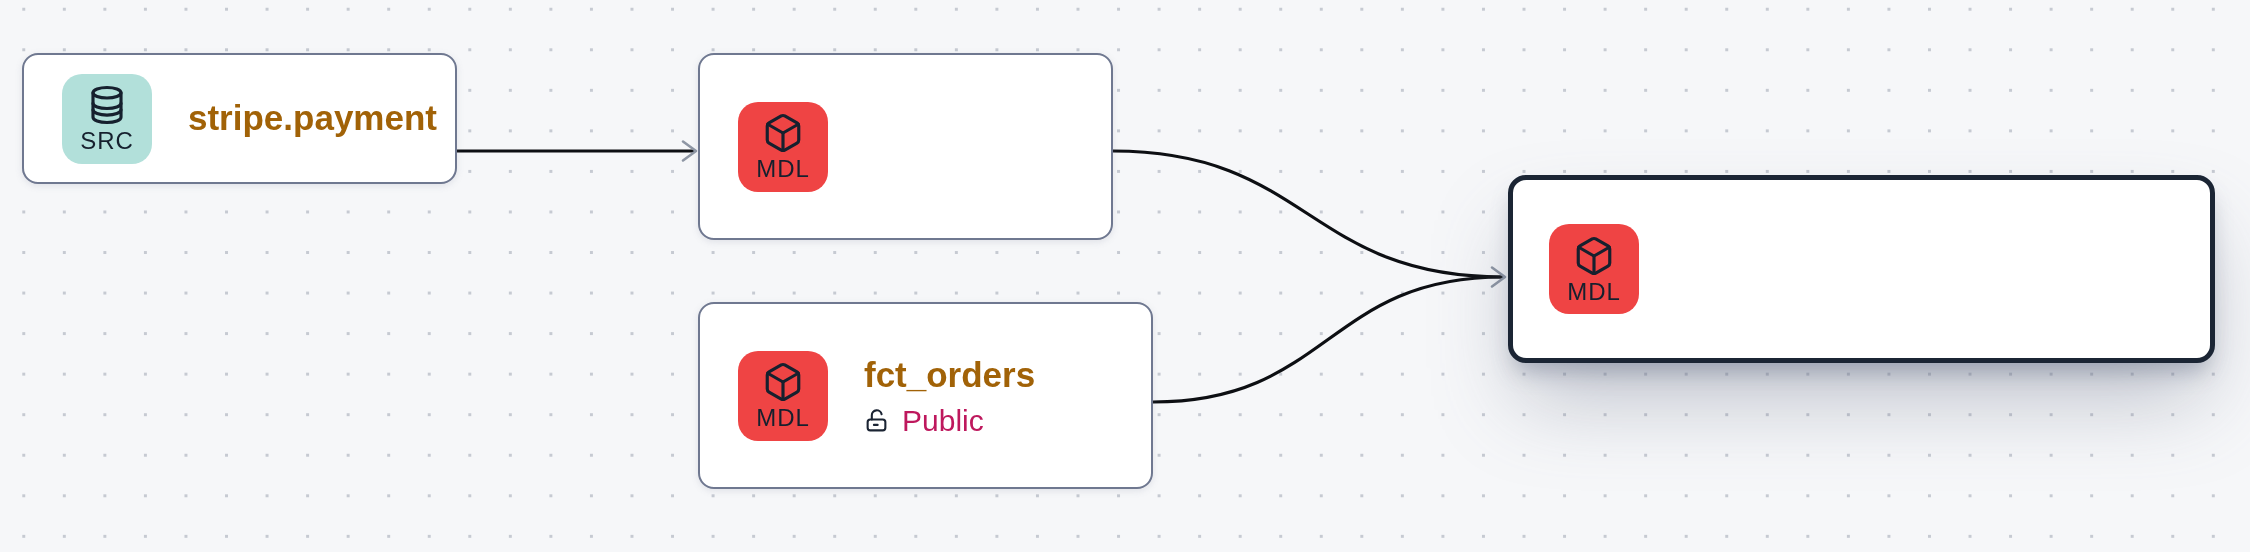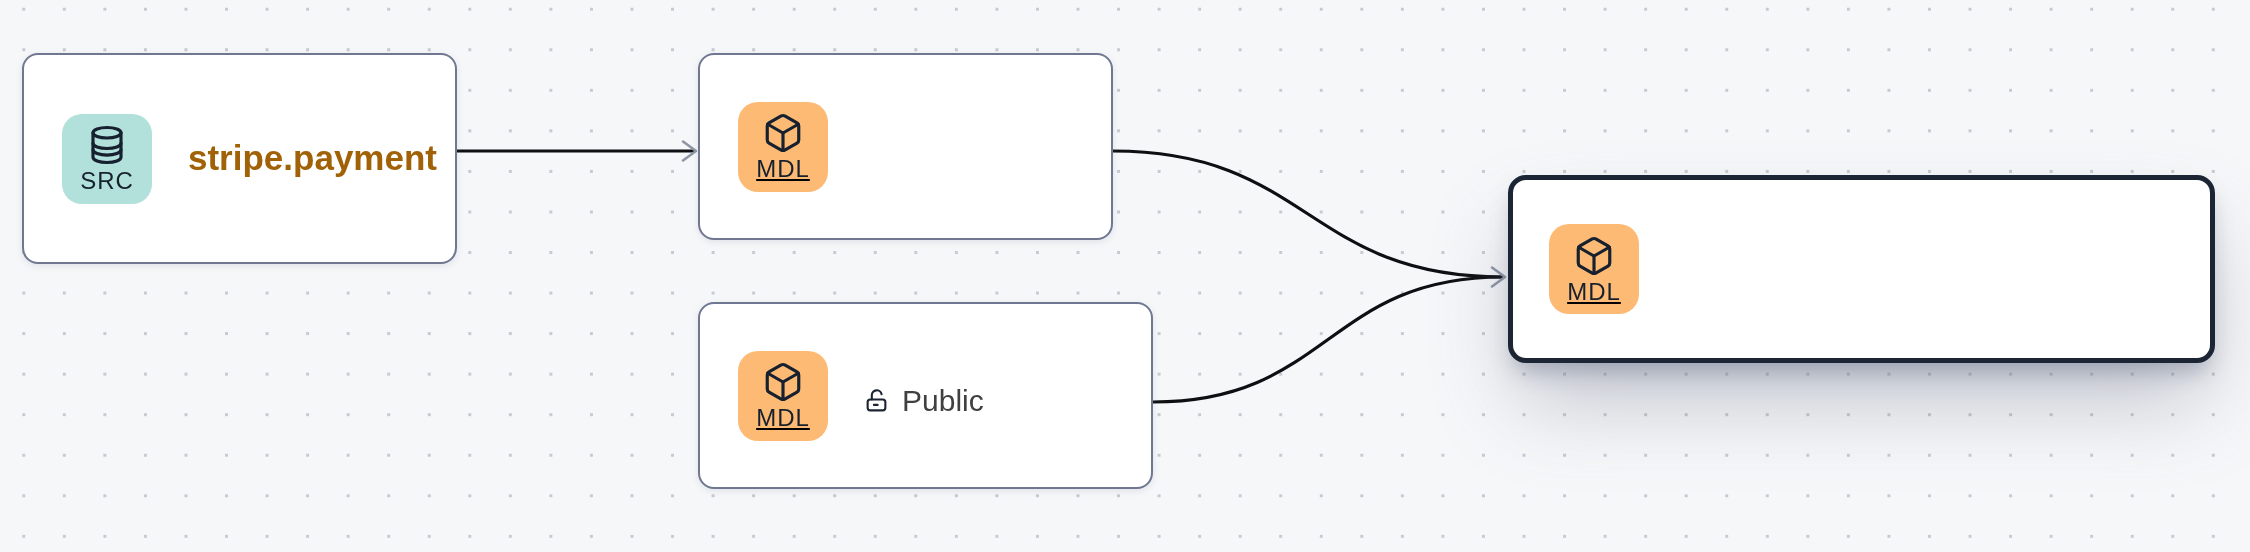--- a/index.html
+++ b/index.html
@@ -65,21 +65,21 @@
     width: 90px;
     height: 90px;
     border-radius: 20px;
     display: flex;
     flex-direction: column;
     align-items: center;
     justify-content: center;
     gap: 1px;
   }
   .type-chip.src { background: #b2e0da; }
-  .type-chip.mdl { background: #fdba74; text-decoration: underline; }
+  .type-chip.mdl { background: #ef4444; }
   .type-chip svg {
     width: 42px;
     height: 42px;
     stroke: #16202e;
     stroke-width: 1.8;
     fill: none;
     stroke-linecap: round;
     stroke-linejoin: round;
   }
   .chip-label {
@@ -114,21 +114,21 @@
     height: 25px;
     stroke: #1b2433;
     stroke-width: 2;
     fill: none;
     stroke-linecap: round;
     stroke-linejoin: round;
   }
   .access-label {
     font-size: 30px;
     font-weight: 400;
-    color: #404040;
+    color: #be185d;
     line-height: 1;
   }
 </style>
 </head>
 <body>
 
 <div class="canvas">
 
   <svg class="edges-layer" width="2250" height="552" viewBox="0 0 2250 552">
     <g>
@@ -137,21 +137,21 @@
     </g>
     <g>
       <path class="edge-line" d="M 1113 151 C 1309 151 1307 277 1503 277"></path>
     </g>
     <g>
       <path class="edge-line" d="M 1153 402 C 1329 402 1327 277 1503 277"></path>
       <path class="edge-arrowhead" d="M 1492 267.5 L 1505 277 L 1492 286.5"></path>
     </g>
   </svg>
 
-  <div class="node" style="left:22px; top:53px; width:435px; height:211px;">
+  <div class="node" style="left:22px; top:53px; width:435px; height:131px;">
     <div class="type-chip src">
       <svg viewBox="0 0 24 24">
         <ellipse cx="12" cy="5" rx="8" ry="3"></ellipse>
         <path d="M4 5v14a8 3 0 0 0 16 0V5"></path>
         <path d="M4 11a8 3 0 0 0 16 0"></path>
         <path d="M4 14.75a8 3 0 0 0 16 0"></path>
       </svg>
       <span class="chip-label">SRC</span>
     </div>
     <div class="node-text">
@@ -173,20 +173,21 @@
   <div class="node" style="left:698px; top:302px; width:455px; height:187px;">
     <div class="type-chip mdl">
       <svg viewBox="0 0 24 24">
         <path d="M21 8a2 2 0 0 0-1-1.73l-7-4a2 2 0 0 0-2 0l-7 4A2 2 0 0 0 3 8v8a2 2 0 0 0 1 1.73l7 4a2 2 0 0 0 2 0l7-4A2 2 0 0 0 21 16Z"></path>
         <path d="m3.3 7 8.7 5 8.7-5"></path>
         <path d="M12 22V12"></path>
       </svg>
       <span class="chip-label">MDL</span>
     </div>
     <div class="node-text">
+      <div class="node-title">fct_orders</div>
       <div class="access-row">
         <svg viewBox="0 0 24 24">
           <rect x="3.5" y="11" width="17" height="10.5" rx="2.5"></rect>
           <path d="M7.5 11V7a4.75 4.75 0 0 1 9.4-1"></path>
           <path d="M9.5 16.2h3.6"></path>
         </svg>
         <span class="access-label">Public</span>
       </div>
     </div>
   </div>

